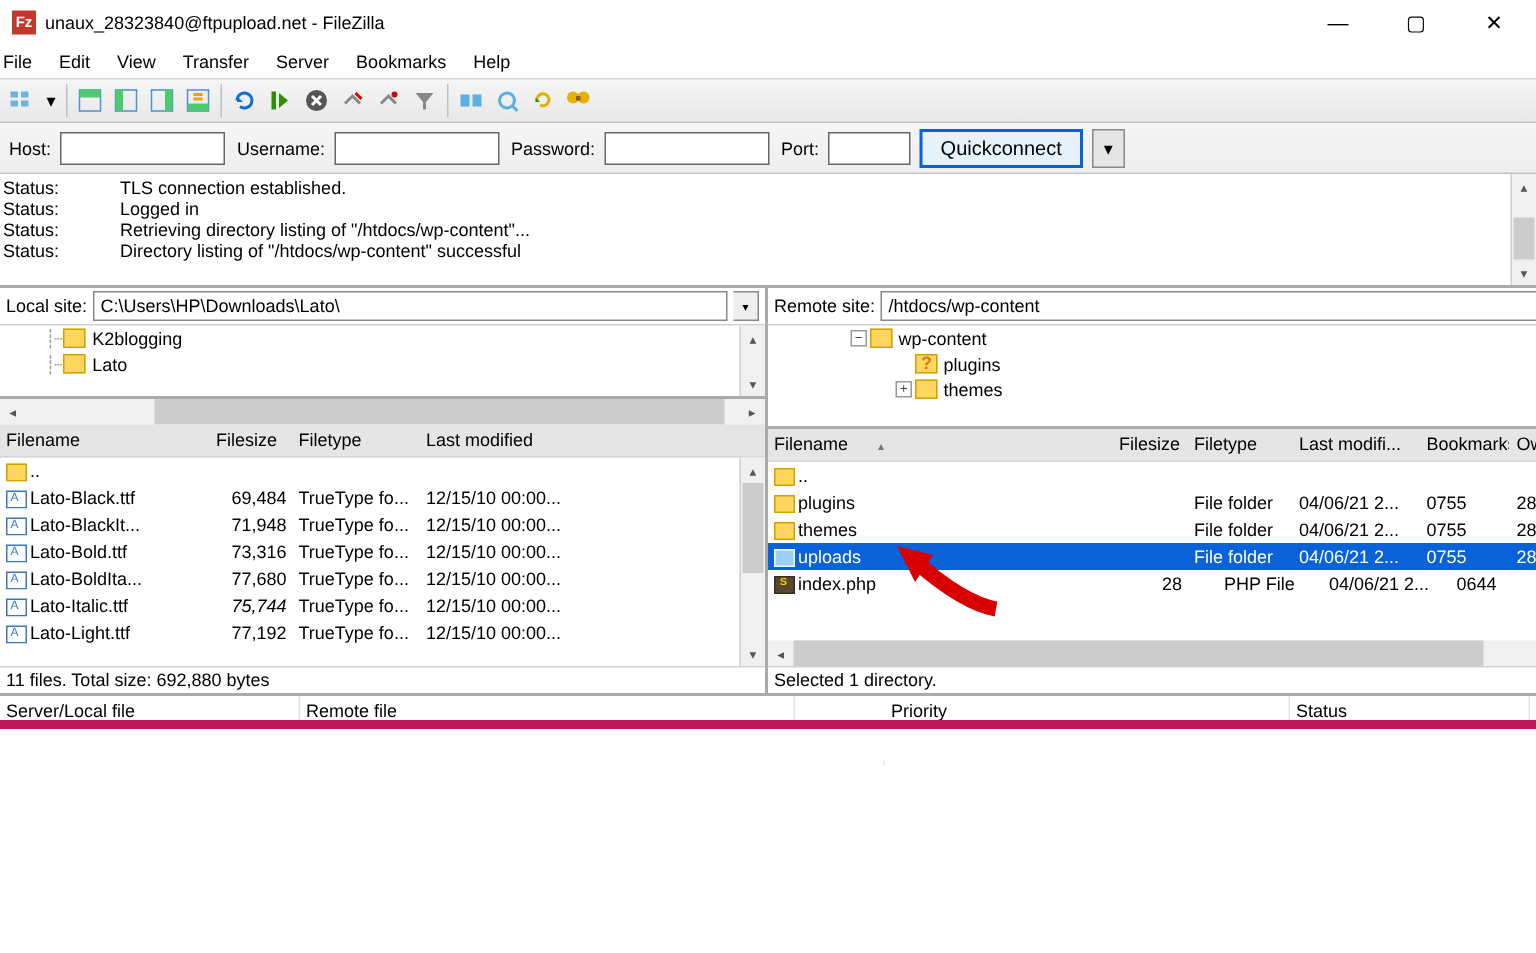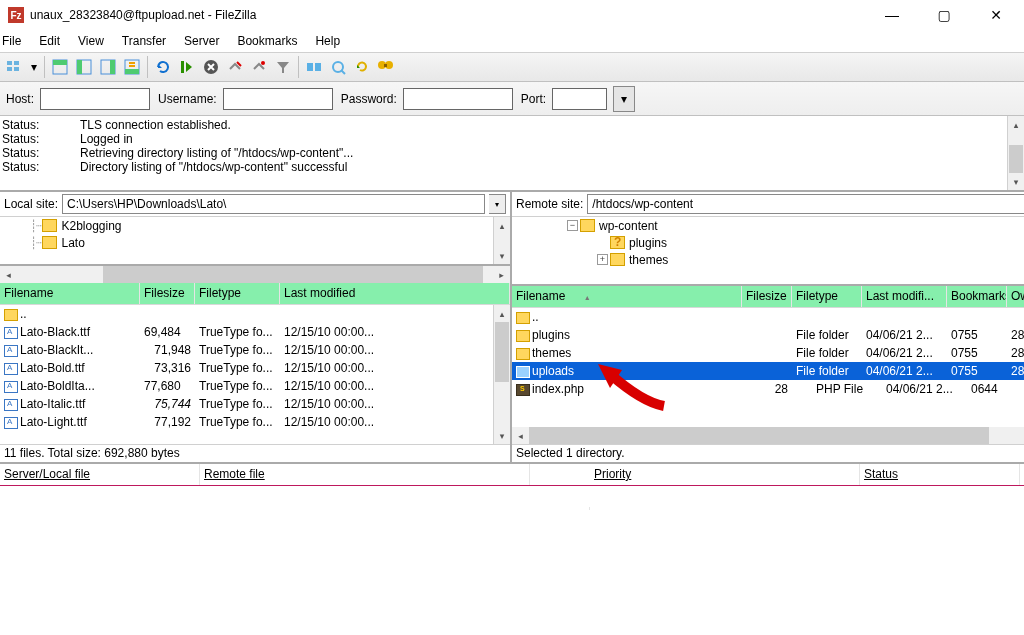--- a/index.html
+++ b/index.html
@@ -35,35 +35,35 @@
   .path-row .dd { width:17px; height:20px; background:#eee; border:1px solid #888; border-left:none; display:flex; align-items:center; justify-content:center; font-size:8px; }
   .tree-pane { height:50px; border-top:1px solid #d0d0d0; border-bottom:2px solid #aaa; overflow:hidden; position:relative; }
   .tree-pane.tall { height:70px; }
   .tree-line { display:flex; align-items:center; height:17px; }
   .tree-icon { width:15px; height:13px; background:#ffd75e; border:1px solid #d4a000; margin-right:4px; }
   .tree-dots { color:#999; font-family:monospace; letter-spacing:-1px; }
   .hscroll { height:17px; background:#f0f0f0; display:flex; }
   .hscroll .l, .hscroll .r { width:17px; display:flex; align-items:center; justify-content:center; font-size:9px; color:#555; }
   .hscroll .track { flex:1; }
   .hscroll .thumb { background:#ccc; height:100%; }
-  .list-header { height:22px; background:#86efac; border-bottom:1px solid #d8d8d8; display:flex; }
+  .list-header { height:22px; background:#e5e5e5; border-bottom:1px solid #d8d8d8; display:flex; }
   .lh-col { border-right:1px solid #e5e5e5; padding:3px 4px 0 4px; white-space:nowrap; overflow:hidden; }
   .file-list { flex:1; overflow:hidden; position:relative; }
   .file-row { height:18px; display:flex; align-items:center; }
   .file-row.selected { background:#0a62d8; color:#fff; }
   .cell { padding:0 4px; white-space:nowrap; overflow:hidden; }
   .fi { width:14px; height:12px; display:inline-block; vertical-align:middle; margin-right:2px; }
   .fi.folder { background:#ffd75e; border:1px solid #d4a000; }
   .fi.folder.sel { background:#9ad1ff; border:1px solid #fff; }
   .fi.ttf { background:#fff; border:1px solid #3a76c4; position:relative; }
   .fi.ttf::after { content:"A"; position:absolute; font-size:8px; color:#3a76c4; left:2px; top:-1px; }
   .fi.php { background:#58482f; border:1px solid #3a2f1d; position:relative; }
   .fi.php::after { content:"S"; position:absolute; font-size:7px; color:#fc0; left:3px; top:0; font-weight:bold; }
   .status-strip { height:18px; border-top:1px solid #d0d0d0; padding:1px 4px; background:#fff; }
-  .queue-header { height:22px; background:#fff; border-bottom:1px solid #be185d; display:flex;text-decoration:underline; }
+  .queue-header { height:22px; background:#fff; border-bottom:6px solid #be185d; display:flex; }
   .arrow-annot { position:absolute; pointer-events:none; z-index:50; }
   .sort-ind { font-size:8px; color:#777; margin-left:20px; }
   .expander { width:11px; height:11px; border:1px solid #999; font-size:9px; line-height:8px; text-align:center; margin-right:2px; color:#444; }
 </style>
 </head>
 <body>
 
 <div class="title-bar">
   <div class="app-icon">Fz</div>
   <span>unaux_28323840@ftpupload.net - FileZilla</span>
@@ -186,20 +186,21 @@
 
 <div class="qc-bar">
   <label>Host:</label>
   <input style="width: 110px;">
   <label>Username:</label>
   <input style="width: 110px;">
   <label>Password:</label>
   <input type="password" style="width: 110px;">
   <label>Port:</label>
   <input style="width: 55px;">
+  <button class="qc-btn">Quickconnect</button>
   <div class="qc-drop">▾</div>
 </div>
 
 <div class="status-pane">
   <div class="lines" id="status-lines">
       <div class="line">
         <span class="tag">Status:</span>
         <span class="msg">TLS connection established.</span>
       </div>
       <div class="line">
@@ -264,39 +265,39 @@
     <div class="file-list" style="position:relative;">
       <div id="local-files">
           <div class="file-row">
             <div class="cell" style="width:140px;"><span class="fi folder"></span>..</div>
             <div class="cell" style="width:55px;text-align:right;"></div>
             <div class="cell" style="width:85px;"></div>
             <div class="cell" style="width:230px;"></div>
           </div>
           <div class="file-row">
             <div class="cell" style="width:140px;"><span class="fi ttf"></span>Lato-Black.ttf</div>
-            <div class="cell" style="width:55px;text-align:left;">69,484</div>
+            <div class="cell" style="width:55px;text-align:right;">69,484</div>
             <div class="cell" style="width:85px;">TrueType fo...</div>
             <div class="cell" style="width:230px;">12/15/10 00:00...</div>
           </div>
           <div class="file-row">
             <div class="cell" style="width:140px;"><span class="fi ttf"></span>Lato-BlackIt...</div>
             <div class="cell" style="width:55px;text-align:right;">71,948</div>
             <div class="cell" style="width:85px;">TrueType fo...</div>
             <div class="cell" style="width:230px;">12/15/10 00:00...</div>
           </div>
           <div class="file-row">
             <div class="cell" style="width:140px;"><span class="fi ttf"></span>Lato-Bold.ttf</div>
             <div class="cell" style="width:55px;text-align:right;">73,316</div>
             <div class="cell" style="width:85px;">TrueType fo...</div>
             <div class="cell" style="width:230px;">12/15/10 00:00...</div>
           </div>
           <div class="file-row">
             <div class="cell" style="width:140px;"><span class="fi ttf"></span>Lato-BoldIta...</div>
-            <div class="cell" style="width:55px;">77,680</div>
+            <div class="cell" style="width:55px;text-align:right;">77,680</div>
             <div class="cell" style="width:85px;">TrueType fo...</div>
             <div class="cell" style="width:230px;">12/15/10 00:00...</div>
           </div>
           <div class="file-row">
             <div class="cell" style="width:140px;"><span class="fi ttf"></span>Lato-Italic.ttf</div>
             <div class="cell" style="width:55px;text-align:right;font-style:italic;">75,744</div>
             <div class="cell" style="width:85px;">TrueType fo...</div>
             <div class="cell" style="width:230px;">12/15/10 00:00...</div>
           </div>
           <div class="file-row">

